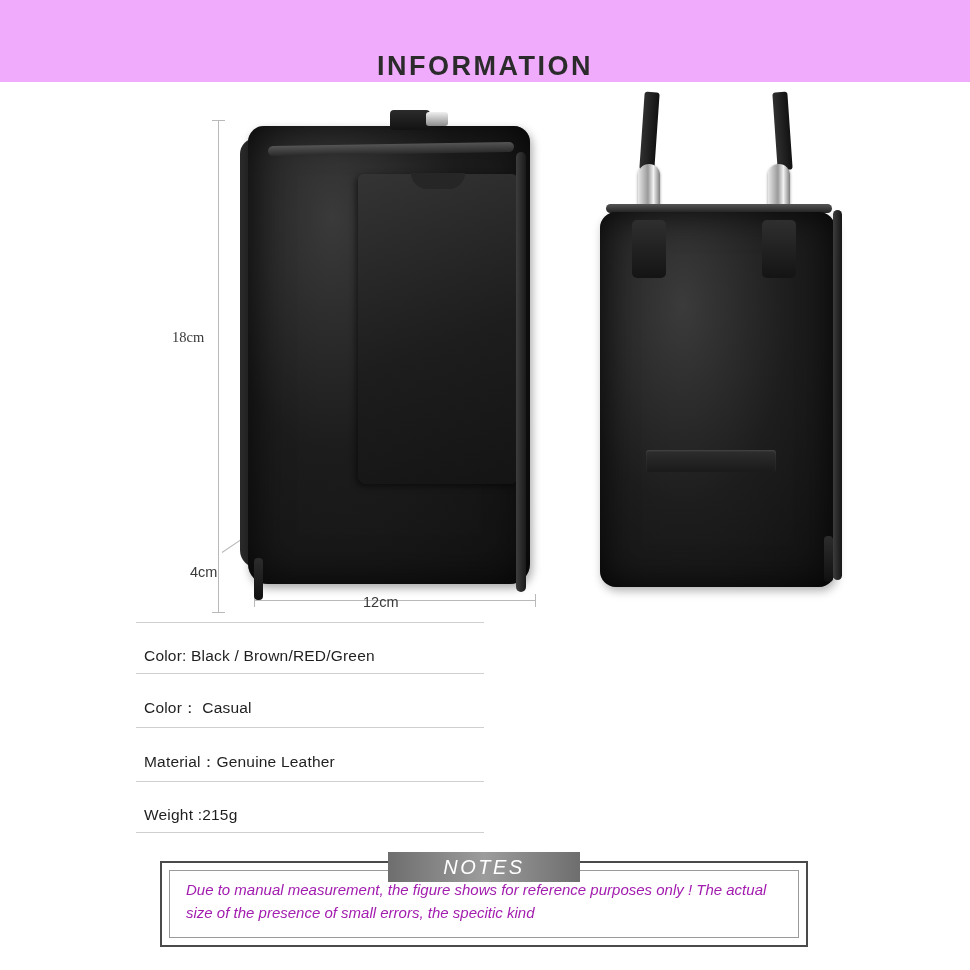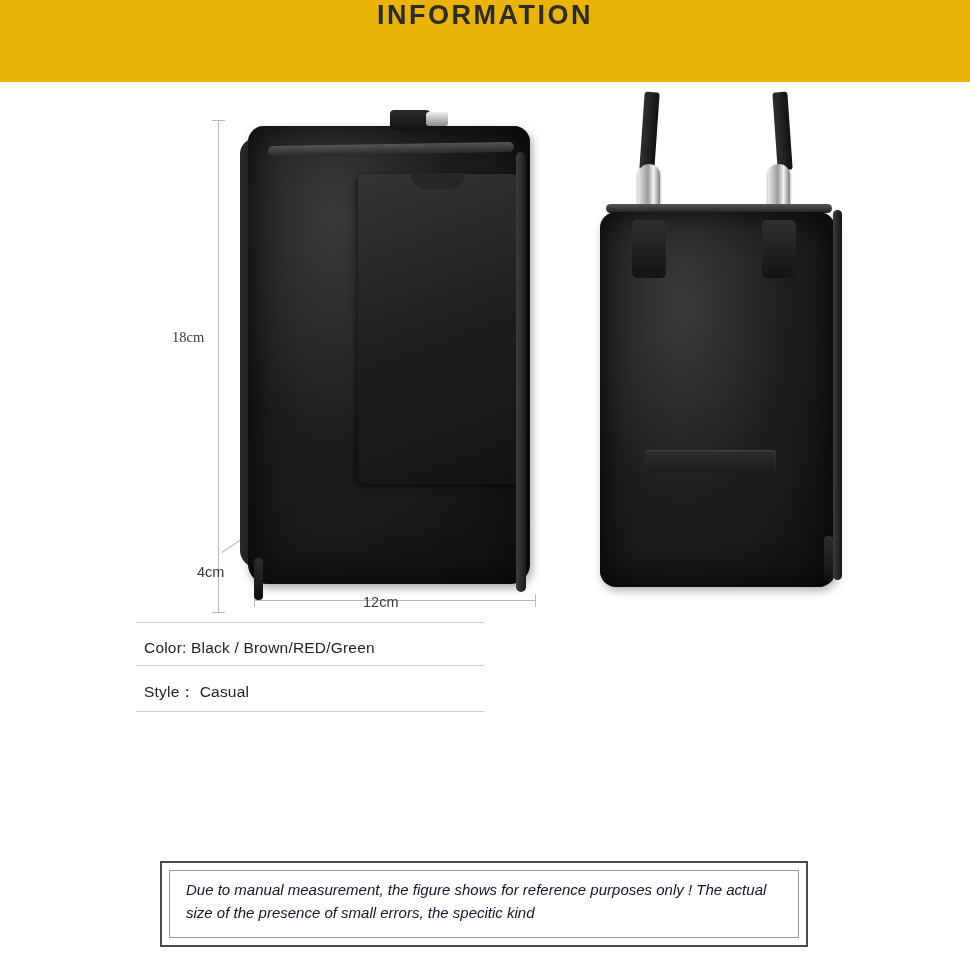--- a/index.html
+++ b/index.html
@@ -16,23 +16,23 @@
     overflow: hidden;
   }
 
   
   .header {
     position: absolute;
     left: 0;
     top: 0;
     width: 970px;
     height: 82px;
-    background: #eab308;
+    background: #f0abfc;
     display: flex;
-    align-items: flex-start;
+    align-items: flex-end;
     justify-content: center;
   }
   .header-title {
     font-size: 27px;
     letter-spacing: 2.5px;
     color: #2b2b2b;
     font-weight: bold;
   }
 
   
@@ -253,21 +253,21 @@
 
   
   .spec-list {
     position: absolute;
     left: 136px;
     top: 622px;
     width: 348px;
   }
   .spec-row {
     border-bottom: 1px solid #cfcfcf;
-    padding: 16px 2px 8px 8px;
+    padding: 24px 2px 8px 8px;
     font-size: 15.5px;
     color: #1f1f1f;
     letter-spacing: 0.2px;
   }
   .spec-row:first-child { border-top: 1px solid #cfcfcf; }
 
   
   .notes-wrap {
     position: absolute;
     left: 160px;
@@ -309,21 +309,21 @@
     font-style: italic;
     letter-spacing: 2.5px;
   }
   .notes-text {
     position: absolute;
     left: 26px;
     top: 27px;
     width: 600px;
     font-size: 15px;
     font-style: italic;
-    color: #0f172a;
+    color: #a21caf;
     line-height: 1.5;
   }
 </style>
 </head>
 <body>
 
 <div class="header">
   <div class="header-title">INFORMATION</div>
 </div>
 
@@ -333,21 +333,21 @@
   <div class="tick" style="left:212px; top:38px; width:13px; height:1px; background:#b9b9b9;"></div>
   <div class="tick" style="left:212px; top:530px; width:13px; height:1px; background:#b9b9b9;"></div>
   <div class="dim-label" style="left:172px; top:247px;font-family:Liberation Serif, serif;">18cm</div>
 
   <div class="dim-line dim-h" style="left:254px; top:518px; width:282px;"></div>
   <div class="tick" style="left:254px; top:512px; width:1px; height:13px; background:#b9b9b9;"></div>
   <div class="tick" style="left:535px; top:512px; width:1px; height:13px; background:#b9b9b9;"></div>
   <div class="dim-label" style="left:363px; top:512px;">12cm</div>
 
   <div class="dim-line" style="left:222px; top:470px; width:40px; height:1px; transform:rotate(-34deg); transform-origin:left center;"></div>
-  <div class="dim-label" style="left:197px; top:482px;">4cm</div>
+  <div class="dim-label" style="left:190px; top:482px;">4cm</div>
 
   <div class="bag-front">
     <div class="back-panel"></div>
     <div class="body">
       <div class="zipper"></div>
       <div class="pocket"></div>
       <div class="zip-right"></div>
       <div class="tassel"></div>
     </div>
     <div class="zip-pull">
@@ -367,21 +367,26 @@
       <div class="tassel2"></div>
     </div>
     <div class="tab-loop tab-l"></div>
     <div class="tab-loop tab-r"></div>
     <div class="zip-side"></div>
   </div>
 </div>
 
 <div class="spec-list">
   <div class="spec-row">Color: Black / Brown/RED/Green</div>
-  <div class="spec-row">Style： Casual</div>
+  <div class="spec-row">Color： Casual</div>
+  <div class="spec-row">Material：Genuine Leather</div>
+  <div class="spec-row">Weight :215g</div>
 </div>
 
 <div class="notes-wrap">
   <div class="notes-box">
     <div class="notes-box-inner"></div>
   </div>
+  <div class="notes-badge">
+    <span>NOTES</span>
+  </div>
   <div class="notes-text">Due to manual measurement, the figure shows for reference purposes only ! The actual size of the presence of small errors, the specitic kind</div>
 </div>
 
 </body></html>

